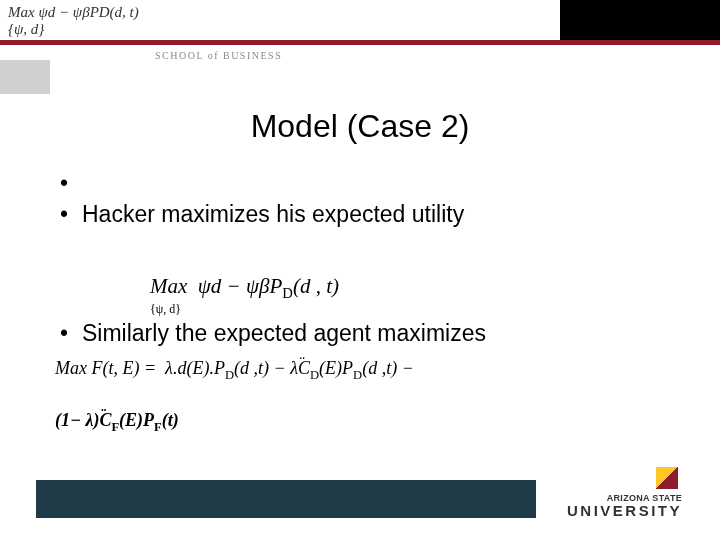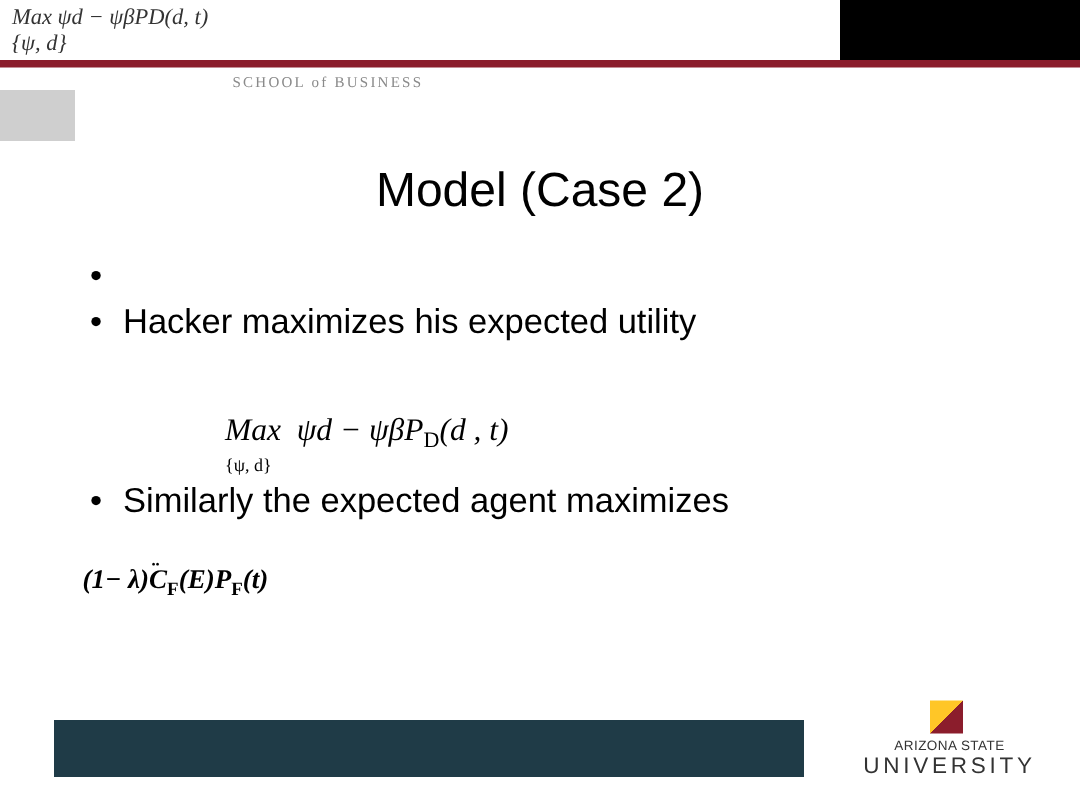--- a/index.html
+++ b/index.html
@@ -130,23 +130,24 @@
     position: absolute;
     bottom: 22px;
     left: 36px;
     width: 500px;
     height: 38px;
     background: #1f3b47;
   }
   .asu-logo {
     position: absolute;
     bottom: 22px;
-    right: 22px;
+    right: 38px;
     width: 130px;
-    text-align: center;
+    text-align: right;
+    font-weight: bold;
   }
   .asu-icon {
     display: inline-block;
     width: 22px;
     height: 22px;
     background: linear-gradient(135deg, #ffc627 0%, #ffc627 50%, #8b1d2c 50%, #8b1d2c 100%);
     vertical-align: middle;
     margin-right: 4px;
   }
   .asu-text {
@@ -202,20 +203,21 @@
 </div>
 
 <div class="bullets2">
   <div class="bullet">
     <span class="dot">•</span>
     <span>Similarly the expected agent maximizes</span>
   </div>
 </div>
 
 <div class="formula2">
+  <span>Max&nbsp;F(t, E) = &nbsp;λ.d(E).P<span class="subsc">D</span>(d ,t) − λ<span class="dotacc">C</span><span class="subsc">D</span>(E)P<span class="subsc">D</span>(d ,t) −</span>
   <span class="line2">(1− λ)<span class="dotacc">C</span><span class="subsc">F</span>(E)P<span class="subsc">F</span>(t)</span>
 </div>
 
 <div class="bottom-bar"></div>
 
 <div class="asu-logo">
   <span class="asu-icon"></span><span class="asu-text">
     <span class="asu-top">ARIZONA STATE</span><br>
     <span class="asu-bot">UNIVERSITY</span>
   </span>

